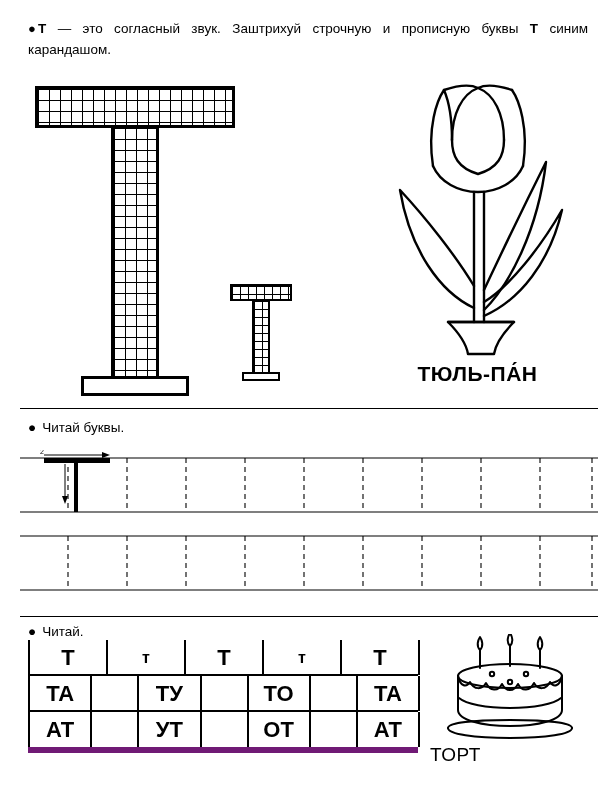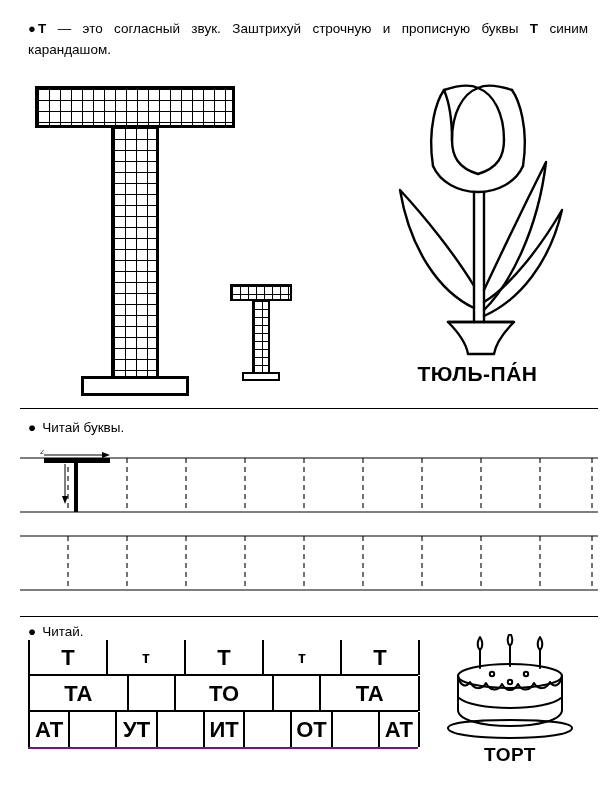--- a/index.html
+++ b/index.html
@@ -211,38 +211,38 @@
     font-size: 22px;
     line-height: 1;
   }
   .read-row.r1 .read-cell { border-left-width: 2px; }
   .read-cell.small { font-size: 16px; }
   .read-row.r2, .read-row.r3 {
     border-top: 2px solid #000;
     gap: 47px;
   }
   .read-row.r3 {
-    border-bottom: 2px solid #701a75;
+    border-bottom: 6px solid #701a75;
   }
 
   .cake {
     position: absolute;
     left: 430px;
     top: 634px;
     width: 160px;
     height: 110px;
   }
   .cake-caption {
     position: absolute;
     left: 430px;
     top: 744px;
     width: 160px;
-    text-align: center;
+    text-align: left;
     font-size: 19px;
-    font-weight: bold;
+    font-weight: normal;
     letter-spacing: 0.5px;
   }
 </style>
 </head>
 <body>
 
 <div class="page">
 
   <div class="instruction">
     <span class="bullet">●</span><span class="bold">Т</span><span> — это согласный звук. Заштрихуй строчную и прописную буквы </span><span class="bold">Т</span><span> синим карандашом.</span>
@@ -350,27 +350,27 @@
   <div class="read-grid">
     <div class="read-row r1">
       <div class="read-cell">Т</div>
       <div class="read-cell small">т</div>
       <div class="read-cell">Т</div>
       <div class="read-cell small">т</div>
       <div class="read-cell">Т</div>
     </div>
     <div class="read-row r2">
       <div class="read-cell">ТА</div>
+      <div class="read-cell">ТУ</div>
       <div class="read-cell">ТО</div>
       <div class="read-cell">ТА</div>
     </div>
     <div class="read-row r3">
       <div class="read-cell">АТ</div>
       <div class="read-cell">УТ</div>
-      <div class="read-cell">ИТ</div>
       <div class="read-cell">ОТ</div>
       <div class="read-cell">АТ</div>
     </div>
   </div>
 
   <div class="cake">
     <svg viewBox="0 0 160 110" width="160" height="110" fill="none" stroke="#000" stroke-width="2" stroke-linecap="round" stroke-linejoin="round">
 
       <line x1="50" y1="16" x2="50" y2="34"></line>
       <line x1="80" y1="12" x2="80" y2="32"></line>

